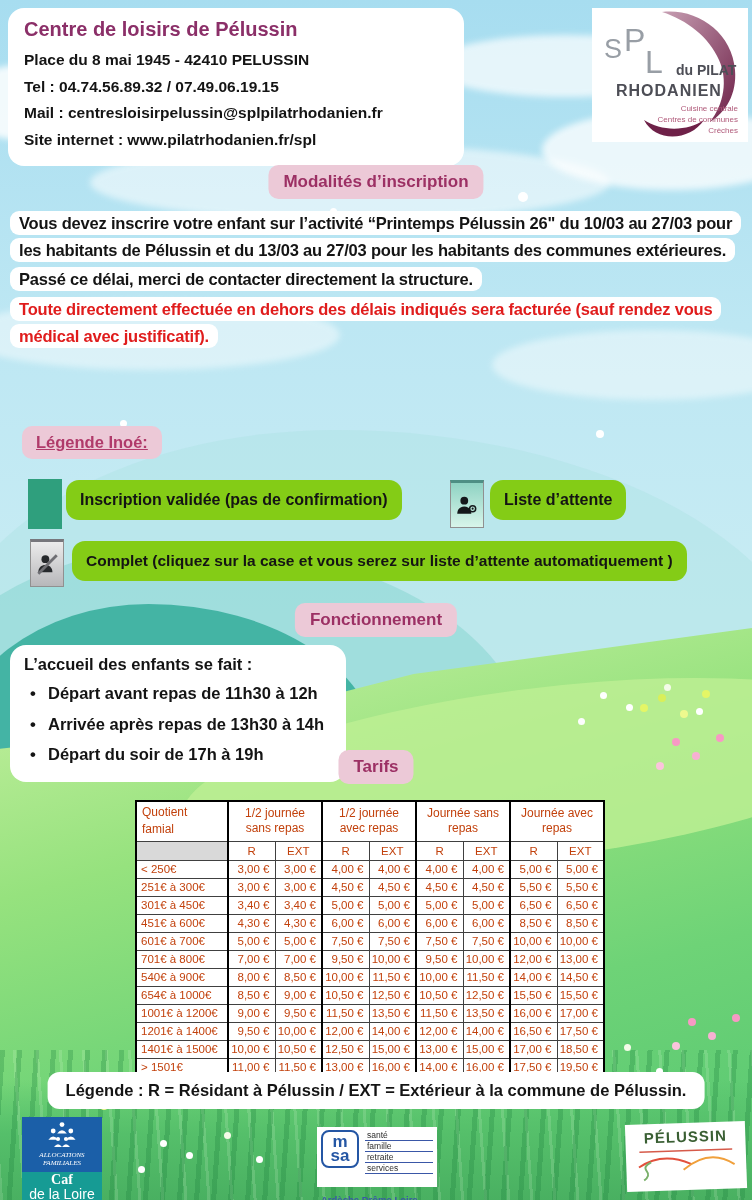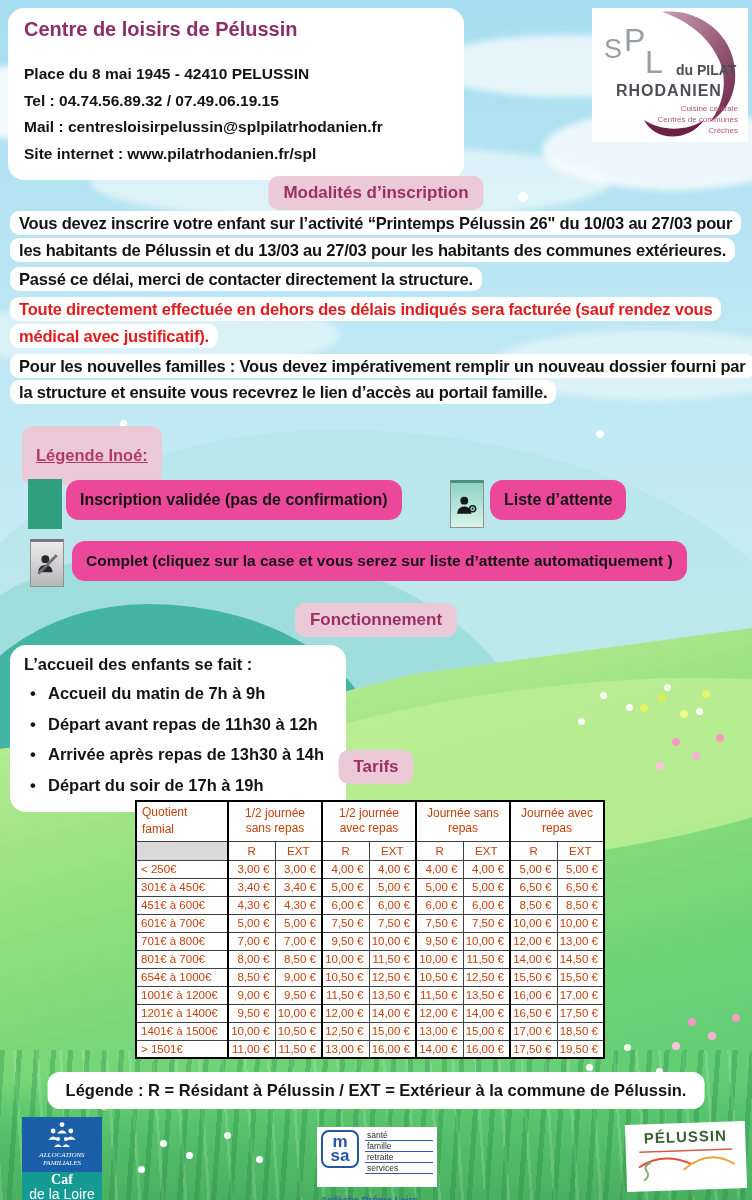--- a/index.html
+++ b/index.html
@@ -47,55 +47,55 @@
          box-shadow:18px -10px 0 #d9ef5a, 40px 6px 0 #eef98e, 62px -14px 0 #e4f666; }
   .fw1{left:600px;top:692px;} .fp1{left:672px;top:738px;} .fy1{left:640px;top:704px;}
   .fw2{left:160px;top:1140px;} .fp2{left:688px;top:1018px;} .fy2{left:60px;top:1096px;}
   .fw3{left:560px;top:1052px;}
 
   
   .fg { position:absolute; inset:0; z-index:1; }
 
   .header-box { position:absolute; left:8px; top:8px; width:456px; background:#fff;
                 border-radius:16px; padding:10px 16px 12px 16px; }
-  .header-title { font-size:20px; font-weight:bold; color:#8b2f68; margin-bottom:20px; }
+  .header-title { font-size:20px; font-weight:bold; color:#8b2f68; margin-bottom:6px; }
   .header-line  { font-size:15.5px; font-weight:bold; color:#141414; line-height:1.72; }
 
   .spl-box { position:absolute; left:592px; top:8px; width:156px; height:134px; background:#fff; }
   .spl-box svg { position:absolute; inset:0; }
   .spl-s { position:absolute; left:12px; top:26px; font-size:27px; color:#989ea5; font-weight:normal; }
   .spl-p { position:absolute; left:32px; top:14px; font-size:32px; color:#989ea5; }
   .spl-l { position:absolute; left:53px; top:36px; font-size:32px; color:#989ea5; }
   .spl-n1 { position:absolute; left:84px; top:54px; font-size:14px; font-weight:bold; color:#4d4e56; }
   .spl-n2 { position:absolute; left:24px; top:74px; font-size:16px; font-weight:bold; color:#4d4e56; letter-spacing:1px; }
   .spl-svc { position:absolute; left:62px; top:96px; width:84px; text-align:right;
              font-size:8px; line-height:1.35; color:#b05a7a; }
 
   .badge { position:absolute; left:50%; transform:translateX(-50%); background:#ecc9d7;
            border-radius:10px; padding:7px 15px; font-size:17px; font-weight:bold; color:#9c3064;
            white-space:nowrap; }
-  .badge-modalites { top:176px;text-align:center; }
+  .badge-modalites { top:165px;text-align:center; }
   .badge-fonctionnement { top:603px; }
   .badge-tarifs { top:750px; }
   .badge-legende { position:absolute; left:22px; top:426px; background:#ecc9d7; border-radius:10px;
-           padding:20px 14px; font-size:16.5px; font-weight:bold; color:#b03a6a; text-decoration:underline; }
+           padding:7px 14px; font-size:16.5px; font-weight:bold; color:#b03a6a; text-decoration:underline; }
 
   .paras { position:absolute; left:10px; top:210px; width:736px; }
   .paras p { font-size:16.5px; font-weight:bold; color:#141414; line-height:1.62;
              margin-bottom:3px; letter-spacing:-0.2px; }
   .paras p span { background:#fff; padding:3px 9px; border-radius:9px;
                   -webkit-box-decoration-break:clone; box-decoration-break:clone; }
   .paras p.red span { color:#e01c1c; }
 
   .sq-green { position:absolute; left:28px; top:479px; width:34px; height:50px; background:#2f9f7d; }
   .icon-box { position:absolute; width:34px; height:48px; border:1px solid #909090;
               display:flex; align-items:center; justify-content:center; }
   .icon-wait { left:450px; top:480px; background:linear-gradient(180deg,#8fd3c3,#d8f5ea); border-top:3px solid #4e8f84; }
   .icon-full { left:30px; top:539px; background:linear-gradient(180deg,#ececec,#b7b7ba); border-top:3px solid #77777c; }
-  .pill { position:absolute; background:#ec4899; border-radius:13px; padding:11px 14px;
+  .pill { position:absolute; background:#84cc16; border-radius:13px; padding:11px 14px;
           font-weight:bold; font-size:16px; color:#141414; white-space:nowrap;text-align:center; }
   .pill-validated { left:66px; top:480px; }
   .pill-wait { left:490px; top:480px; }
   .pill-full { left:72px; top:541px; font-size:15.5px; }
 
   .accueil-box { position:absolute; left:10px; top:645px; background:#fff; border-radius:16px;
                  padding:10px 22px 12px 14px; }
   .accueil-intro { font-size:16.5px; font-weight:bold; color:#141414; margin-bottom:4px; }
   .accueil-box li { list-style:none; font-size:16.5px; font-weight:bold; color:#141414;
                     line-height:1.85; padding-left:24px; position:relative; }
@@ -212,21 +212,20 @@
         <div>Crèches</div>
       </div>
     </div>
 
     <div class="badge badge-modalites">Modalités d’inscription</div>
 
     <div class="paras">
       <p><span>Vous devez inscrire votre enfant sur l’activité “Printemps Pélussin 26" du 10/03 au 27/03 pour les habitants de Pélussin et du 13/03 au 27/03 pour les habitants des communes extérieures.</span></p>
       <p><span>Passé ce délai, merci de contacter directement la structure.</span></p>
       <p class="red"><span>Toute directement effectuée en dehors des délais indiqués sera facturée (sauf rendez vous médical avec justificatif).</span></p>
-      <p><span>Pour les nouvelles familles : Vous devez impérativement remplir un nouveau dossier fourni par la structure et ensuite vous recevrez le lien d’accès au portail famille.</span></p>
     </div>
 
     <div class="badge-legende">Légende Inoé:</div>
 
     <div class="sq-green"></div>
     <div class="pill pill-validated">Inscription validée (pas de confirmation)</div>
 
     <div class="icon-box icon-wait">
       <svg width="26" height="30" viewBox="0 0 24 24">
         <circle cx="9.5" cy="8" r="3.6" fill="#14181a"></circle>
@@ -245,21 +244,20 @@
         <line x1="4" y1="21" x2="21" y2="4" stroke="#6e6e73" stroke-width="2.6"></line>
       </svg>
     </div>
     <div class="pill pill-full">Complet (cliquez sur la case et vous serez sur liste d’attente automatiquement )</div>
 
     <div class="badge badge-fonctionnement">Fonctionnement</div>
 
     <div class="accueil-box">
       <div class="accueil-intro">L’accueil des enfants se fait :</div>
       <ul>
-        <li>Accueil du matin de 7h à 9h</li>
         <li>Départ avant repas de 11h30 à 12h</li>
         <li>Arrivée après repas de 13h30 à 14h</li>
         <li>Départ du soir de 17h à 19h</li>
       </ul>
     </div>
 
     <div class="badge badge-tarifs">Tarifs</div>
 
     <div class="tbl-wrap">
       <table>
@@ -290,20 +288,31 @@
               <td class="c-val">3,00 €</td>
               <td class="c-val grp-end">3,00 €</td>
               <td class="c-val">4,00 €</td>
               <td class="c-val grp-end">4,00 €</td>
               <td class="c-val">4,00 €</td>
               <td class="c-val grp-end">4,00 €</td>
               <td class="c-val">5,00 €</td>
               <td class="c-val grp-end">5,00 €</td>
             </tr>
             <tr>
+              <td class="c-label">251€ à 300€</td>
+              <td class="c-val">3,00 €</td>
+              <td class="c-val grp-end">3,00 €</td>
+              <td class="c-val">4,50 €</td>
+              <td class="c-val grp-end">4,50 €</td>
+              <td class="c-val">4,50 €</td>
+              <td class="c-val grp-end">4,50 €</td>
+              <td class="c-val">5,50 €</td>
+              <td class="c-val grp-end">5,50 €</td>
+            </tr>
+            <tr>
               <td class="c-label">301€ à 450€</td>
               <td class="c-val">3,40 €</td>
               <td class="c-val grp-end">3,40 €</td>
               <td class="c-val">5,00 €</td>
               <td class="c-val grp-end">5,00 €</td>
               <td class="c-val">5,00 €</td>
               <td class="c-val grp-end">5,00 €</td>
               <td class="c-val">6,50 €</td>
               <td class="c-val grp-end">6,50 €</td>
             </tr>
@@ -334,21 +343,21 @@
               <td class="c-val">7,00 €</td>
               <td class="c-val grp-end">7,00 €</td>
               <td class="c-val">9,50 €</td>
               <td class="c-val grp-end">10,00 €</td>
               <td class="c-val">9,50 €</td>
               <td class="c-val grp-end">10,00 €</td>
               <td class="c-val">12,00 €</td>
               <td class="c-val grp-end">13,00 €</td>
             </tr>
             <tr>
-              <td class="c-label">801€ à 700€</td>
+              <td class="c-label">540€ à 900€</td>
               <td class="c-val">8,00 €</td>
               <td class="c-val grp-end">8,50 €</td>
               <td class="c-val">10,00 €</td>
               <td class="c-val grp-end">11,50 €</td>
               <td class="c-val">10,00 €</td>
               <td class="c-val grp-end">11,50 €</td>
               <td class="c-val">14,00 €</td>
               <td class="c-val grp-end">14,50 €</td>
             </tr>
             <tr>

